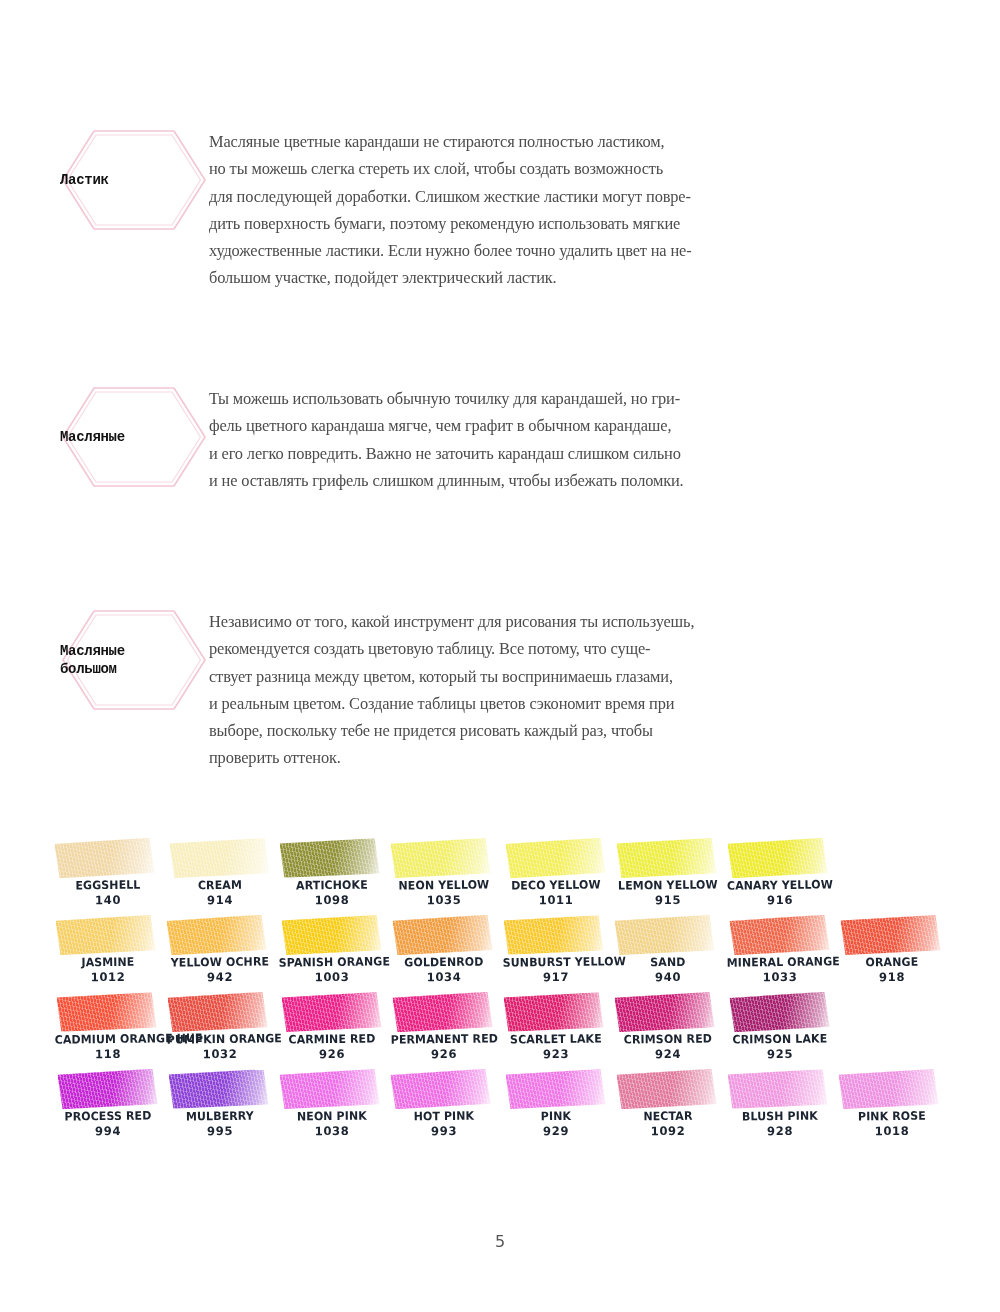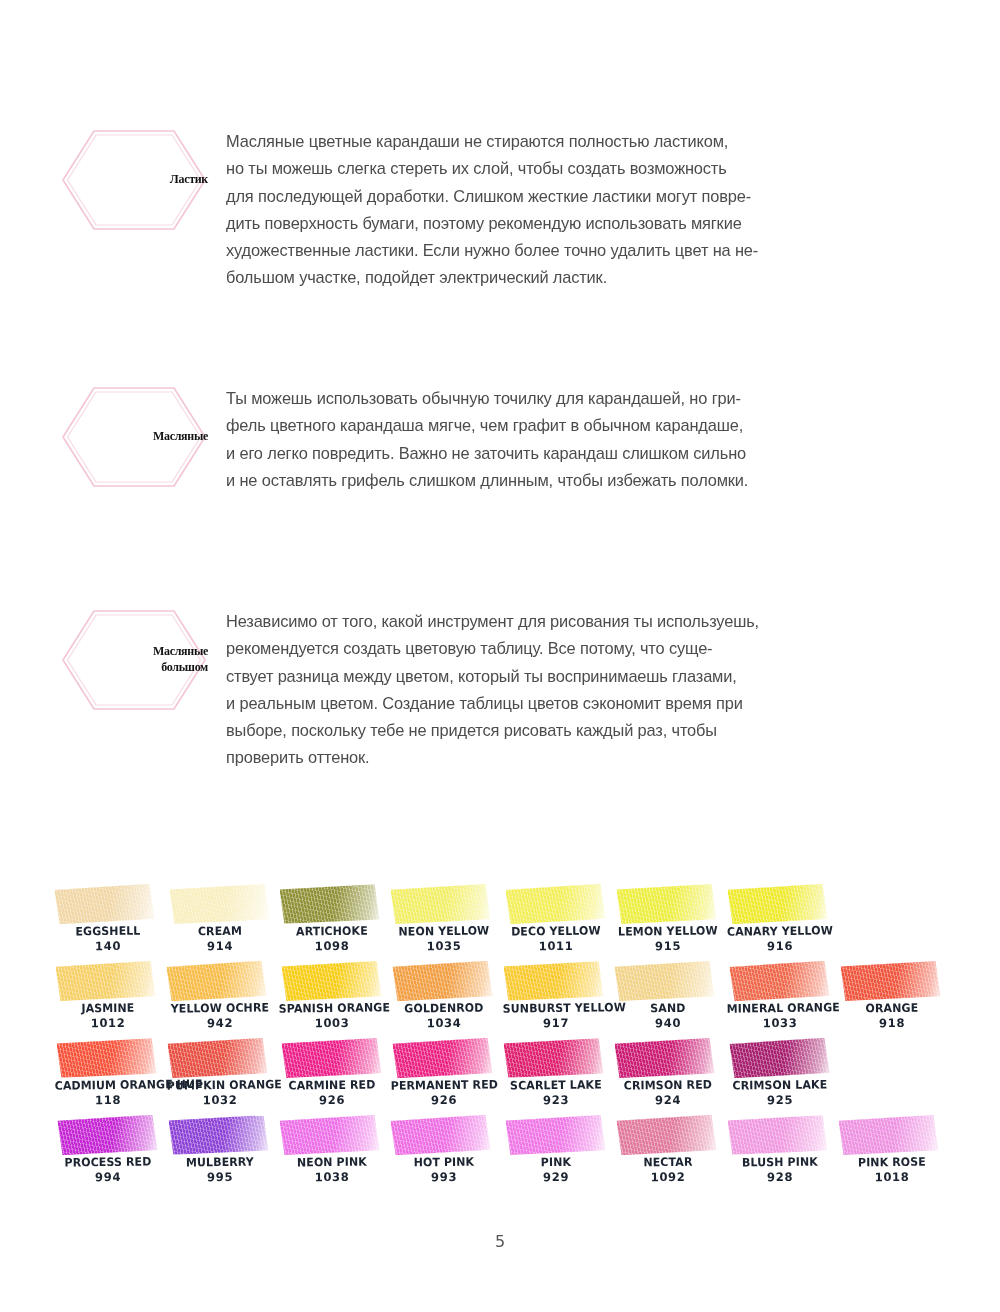--- a/index.html
+++ b/index.html
@@ -35,47 +35,47 @@
     position: absolute;
     inset: 0;
     width: 148px;
     height: 104px;
   }
   .badge-label {
     position: absolute;
     inset: 0;
     display: flex;
     flex-direction: column;
-    align-items: flex-end;
+    align-items: flex-start;
     justify-content: center;
-    font-family: Liberation Serif, serif;
+    font-family: Liberation Mono, monospace;
     font-weight: bold;
-    font-size: 12px;
+    font-size: 14px;
     letter-spacing: -0.3px;
     color: #121212;
     line-height: 1.32;
     text-align: center;
   }
 
   .body-text {
-    margin-left: 18px;
+    margin-left: 1px;
     width: 700px;
-    font-family: Liberation Sans, sans-serif;
+    font-family: Liberation Serif, serif;
     font-size: 16.4px;
     line-height: 27.3px;
     color: #4c4c4c;
     letter-spacing: -0.15px;
     white-space: pre-line;
   }
 
   
   #color-chart {
     position: absolute;
     left: 52px;
-    top: 884px;
+    top: 838px;
     width: 896px;
   }
   .swatch-row {
     display: flex;
     height: 77px;
   }
   .swatch-cell {
     position: relative;
     width: 112px;
     height: 77px;

